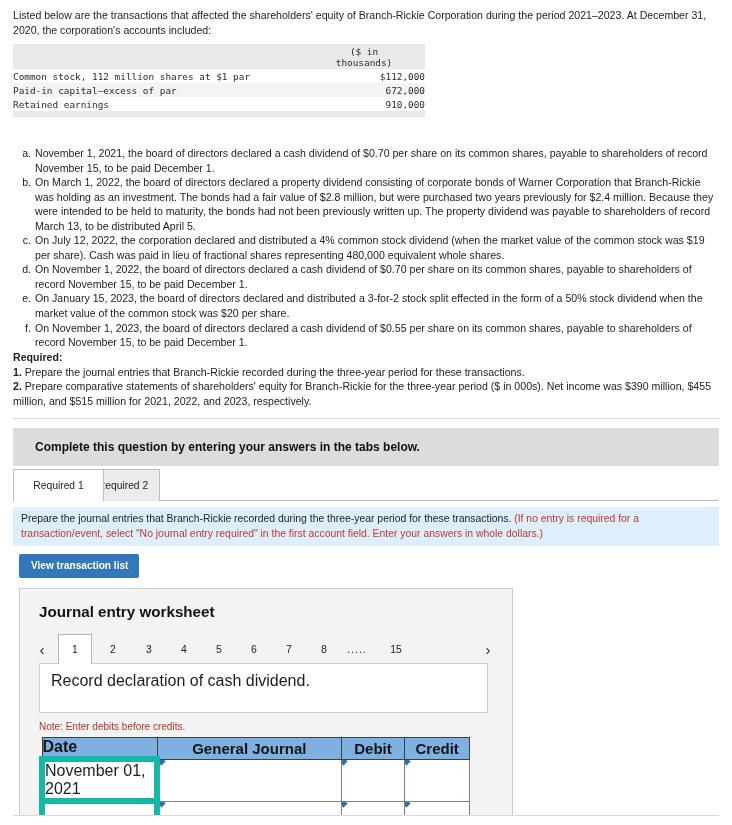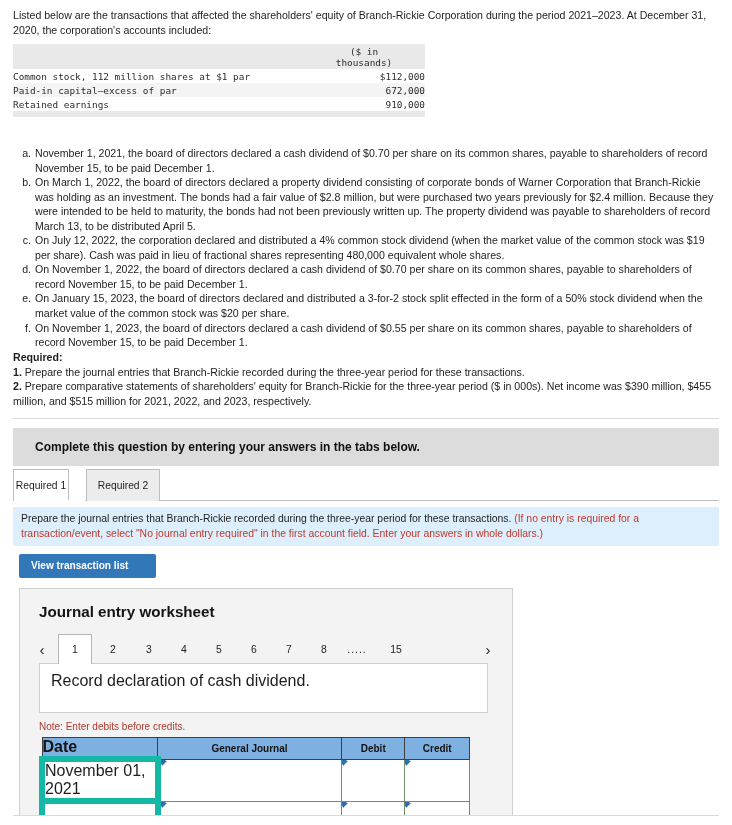--- a/index.html
+++ b/index.html
@@ -76,21 +76,21 @@
   }
   .tab {
     position: absolute; top: 0; height: 32px;
     border: 1px solid #bdbdbd; border-bottom: none;
     font-size: 10.3px; color: #1d1d1d;
     display: flex; align-items: center; justify-content: center;
     cursor: pointer;
   }
   .tab.active { background: #ffffff; z-index: 3; }
   .tab.inactive { background: #ececec; z-index: 2; }
-  #tab0 { left: 0px; width: 56px; }
+  #tab0 { left: 0px; width: 91px; }
   #tab1 { left: 73px; width: 74px; }
   .tabs-underline {
     position: absolute; left: 13px; top: 500px; width: 706px; height: 1px;
     background: #bdbdbd;
   }
   .tabs-underline-cover {
     position: absolute; left: 14px; top: 500px; width: 71px; height: 2px;
     background: #ffffff; z-index: 4;
   }
 
@@ -99,21 +99,21 @@
     position: absolute; left: 13px; top: 507px; width: 706px; height: 39px;
     background: #ddeffc;
     font-size: 10.4px; line-height: 14.6px; color: #1d1d1d;
     padding: 5px 16px 0 8px;
   }
   .info-banner .red { color: #c0392b; }
 
   
   .btn-blue {
     position: absolute; left: 19px; top: 554px;
-    padding: 6px 28px 7px 12px;
+    padding: 6px 11px 7px 12px;
     background: #3277b8; color: #ffffff;
     font-size: 10.1px; font-weight: bold;
     border: none; border-radius: 2px;
     cursor: pointer;
     font-family: "Liberation Sans", sans-serif;
   }
 
   
   .ws-panel {
     position: absolute; left: 19px; top: 588px; width: 494px; height: 228px;
@@ -162,21 +162,21 @@
   }
 
   
   .jtable {
     position: absolute; left: 19px; top: 148px; width: 431px;
     border-collapse: collapse;
     font-size: 10.2px; color: #1a1a1a;
   }
   .jtable th {
     background: #7eb0e2; border: 1px solid #3f3f3f;
-    font-weight: bold; font-size: 10px; color: #131313;
+    font-weight: bold; font-size: 15px; color: #131313;
     height: 19px; padding: 0;
   }
   .jtable td {
     border: 6px solid #14b8a6; height: 18px; padding: 0;
     background: #ffffff;
   }
   .jtable .c-date { width: 116px; text-align: left; font-size: 16px; margin-top: 8px; }
   .jtable .c-gj { width: 186px; }
   .jtable .c-dr { width: 64px; }
   .jtable .c-cr { width: 65px; }

